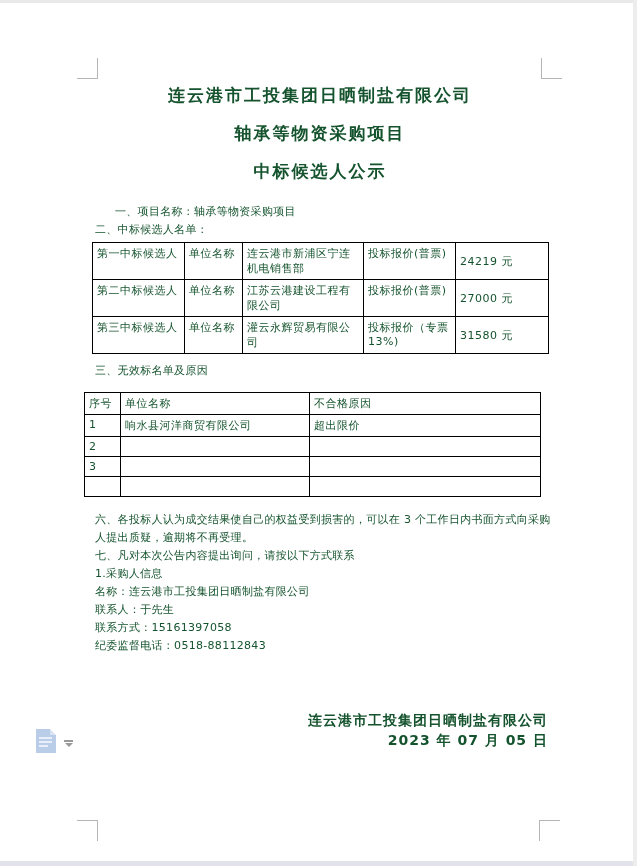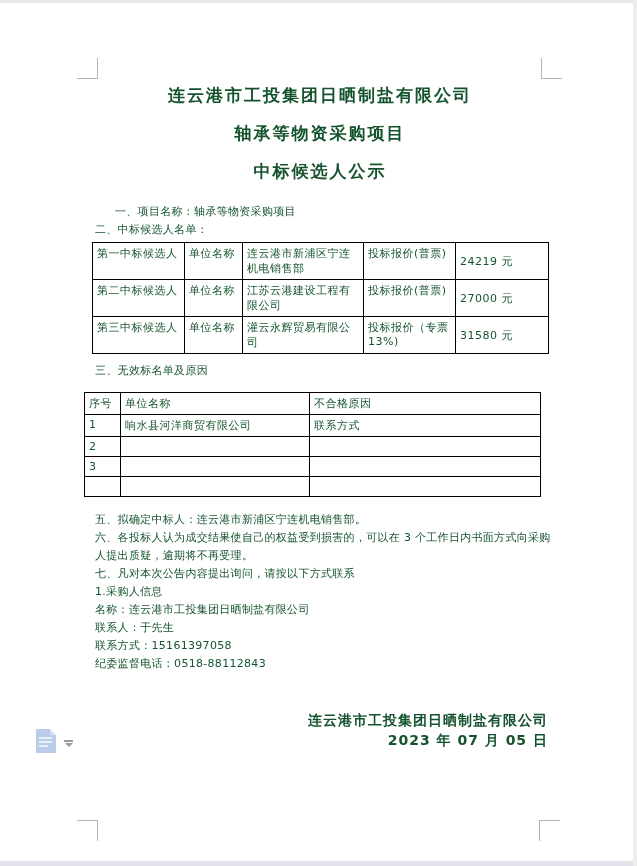--- a/index.html
+++ b/index.html
@@ -137,42 +137,41 @@
       </colgroup>
     <tbody>
       <tr class="h20">
         <td>序号</td>
         <td>单位名称</td>
         <td>不合格原因</td>
       </tr>
       <tr class="h20">
         <td>1</td>
         <td>响水县河洋商贸有限公司</td>
-        <td>联系方式</td>
+        <td>超出限价</td>
       </tr>
       <tr class="h18">
         <td>2</td>
         <td></td>
         <td></td>
       </tr>
       <tr class="h18">
         <td>3</td>
         <td></td>
         <td></td>
       </tr>
       <tr class="h20">
         <td></td>
         <td></td>
         <td></td>
       </tr>
     </tbody>
   </table>
 
   <div class="paras">
-    <div>五、拟确定中标人：连云港市新浦区宁连机电销售部。</div>
     <div>六、各投标人认为成交结果使自己的权益受到损害的，可以在 3 个工作日内书面方式向采购</div>
     <div>人提出质疑，逾期将不再受理。</div>
     <div>七、凡对本次公告内容提出询问，请按以下方式联系</div>
     <div>1.采购人信息</div>
     <div>名称：连云港市工投集团日晒制盐有限公司</div>
     <div>联系人：于先生</div>
     <div>联系方式：15161397058</div>
     <div>纪委监督电话：0518-88112843</div>
   </div>
 

